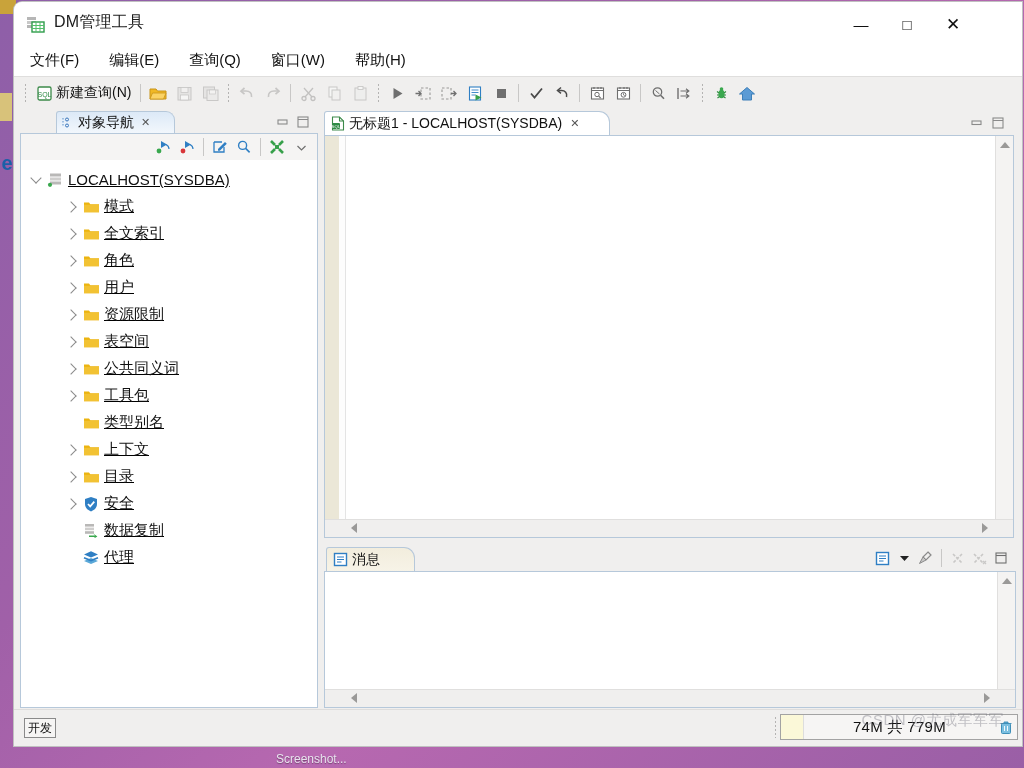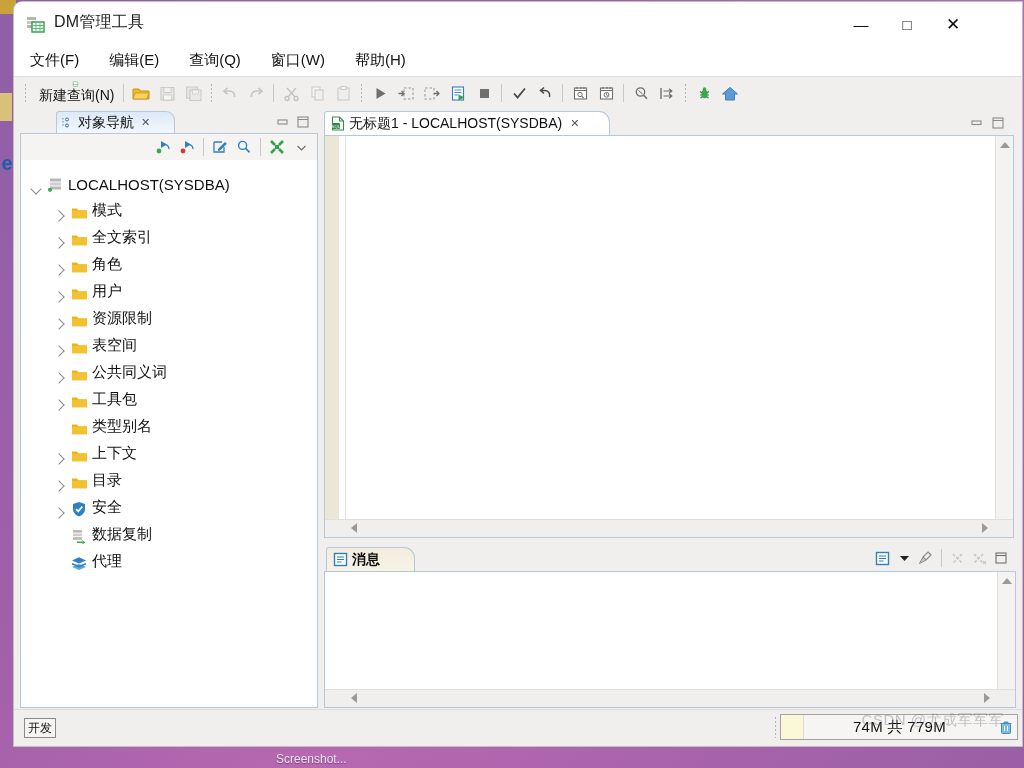--- a/index.html
+++ b/index.html
@@ -64,21 +64,21 @@
     height:32px;background:#f0efee;border-top:1px solid #dfdedd;
     border-bottom:1px solid #cfcecd;display:flex;align-items:center;padding-left:6px;
   }
   .tb-grip{
     width:3px;height:20px;margin:0 4px;
     background-image:radial-gradient(circle,#b4b3b2 1px,transparent 1px);
     background-size:3px 4px;
   }
   .tb-btn{
     height:24px;min-width:24px;display:flex;align-items:center;justify-content:center;
-    margin:16px 1px;border-radius:2px;cursor:default;flex-direction:column;
+    margin:16px 1px;border-radius:2px;cursor:default;
   }
   #newquery-btn{padding:0 4px;}
   #newquery-label{font-size:14px;margin-left:3px;color:#111;}
   .tb-sep{width:1px;height:18px;background:#c8c7c6;margin:0 4px;}
   
   #content{
     position:absolute;left:0;top:107px;right:0;bottom:0;background:#f0efee;
   }
   
   #navigator{
@@ -110,33 +110,34 @@
   }
   .nav-tb-btn{
     width:24px;height:22px;display:flex;align-items:center;justify-content:center;
     cursor:default;border-radius:2px;
   }
   #tree{
     position:absolute;left:0;top:26px;right:0;bottom:0;overflow:hidden;
     background:#fff;padding-top:6px;box-sizing:border-box;
   }
   .tree-row{
-    height:27px;display:flex;align-items:flex-end;cursor:default;
+    height:27px;display:flex;align-items:center;cursor:default;
     padding-left:6px;
+    text-decoration:underline;
   }
   .tw{width:18px;display:flex;align-items:center;justify-content:center;flex:none;}
   .arrow{
     width:7px;height:7px;border-right:1.6px solid #8a8a8a;border-bottom:1.6px solid #8a8a8a;
     transform:rotate(-45deg);margin-left:-2px;
   }
   .arrow.open{transform:rotate(45deg);margin-top:-3px;margin-left:0;}
   .ticon{width:20px;display:flex;align-items:center;justify-content:center;flex:none;}
   .tlabel{font-size:15px;color:#111;margin-left:3px;white-space:nowrap;}
   .lvl1{padding-left:6px;}
-  .lvl2{padding-left:30px;}
+  .lvl2{padding-left:42px;}
   
   #right{
     position:absolute;left:310px;top:2px;right:6px;bottom:38px;
   }
   #editor-wrap{
     position:absolute;left:0;top:0;right:2px;height:427px;
   }
   #ed-tabrow{height:24px;position:relative;background:#f0efee;}
   #ed-tab{
     position:absolute;left:0;top:0;height:24px;background:#ffffff;
@@ -186,21 +187,21 @@
   .hs-lf{left:20px;} .hs-rt{right:20px;}
   
   #msg-wrap{
     position:absolute;left:0;top:434px;right:0;bottom:0;
   }
   #msg-tabrow{height:26px;position:relative;background:#f0efee;}
   #msg-tab{
     position:absolute;left:2px;top:2px;height:40px;
     background:linear-gradient(#f2eddd,#faf7ee);
     border:1px solid #b6c8da;border-bottom:none;border-radius:3px 11px 0 0;
-    display:flex;align-items:center;padding:0 10px 16px 6px;box-sizing:border-box;font-weight:bold;
+    display:flex;align-items:center;padding:0 10px 16px 6px;box-sizing:border-box;
   }
   #msg-tab-label{font-size:14px;color:#111;margin-left:4px;}
   #msg-tools{
     position:absolute;right:4px;top:3px;display:flex;align-items:center;
   }
   .msg-btn{
     width:22px;height:20px;display:flex;align-items:center;justify-content:center;
     cursor:default;border-radius:2px;
   }
   #msg-body{

